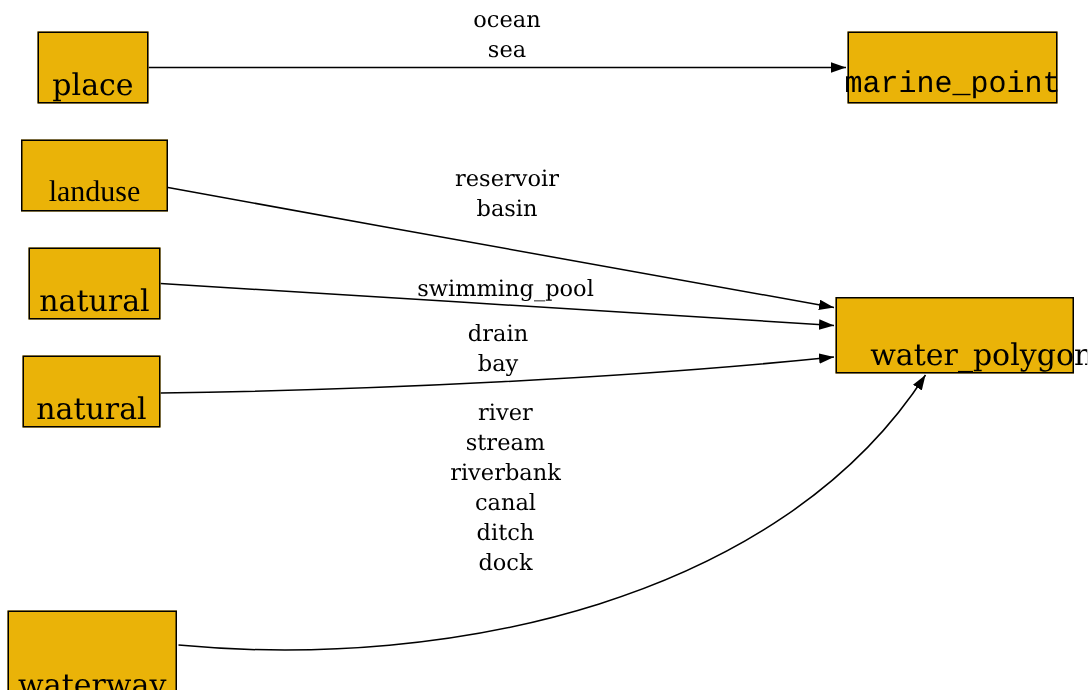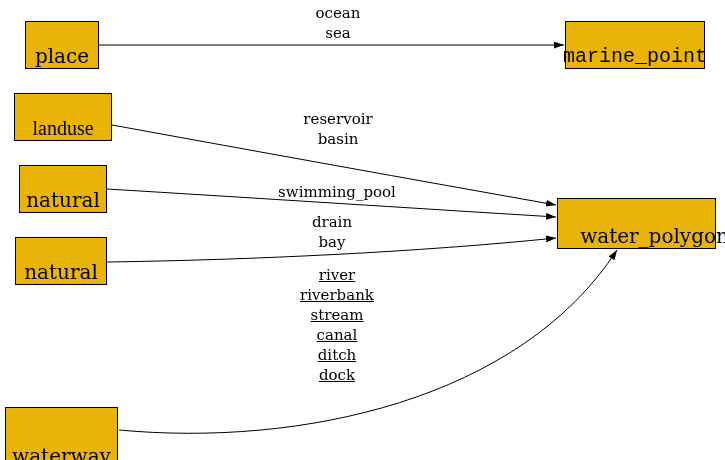--- a/index.html
+++ b/index.html
@@ -51,21 +51,21 @@
     transform: translateX(-50%);
     text-align: center;
     font-size: 15px;
     line-height: 20px;
     white-space: nowrap;
   }
   .l-ocean     { left: 338px; top: 3px; }
   .l-reservoir { left: 338px; top: 109px; }
   .l-swim      { left: 337px; top: 182px; }
   .l-waterbay  { left: 332px; top: 212px; }
-  .l-waterway  { left: 337px; top: 265px; text-decoration: underline; }
+  .l-waterway  { left: 337px; top: 265px; }
 </style>
 </head>
 <body>
 
 <div class="canvas">
 
   <svg class="edges" viewBox="0 0 725 460">
     <defs>
       <marker id="arrow" viewBox="0 0 10 7" refX="10" refY="3.5" markerWidth="10" markerHeight="7" orient="auto" markerUnits="userSpaceOnUse">
         <path d="M0,0 L10,3.5 L0,7 Z" fill="#000000"></path>
@@ -110,20 +110,20 @@
   </div>
   <div class="edge-label l-swim">
     <div>swimming_pool</div>
   </div>
   <div class="edge-label l-waterbay">
     <div>drain</div>
     <div>bay</div>
   </div>
   <div class="edge-label l-waterway">
     <div>river</div>
+    <div>stream</div>
     <div>riverbank</div>
-    <div>stream</div>
     <div>canal</div>
     <div>ditch</div>
     <div>dock</div>
   </div>
 
 </div>
 
 </body></html>

